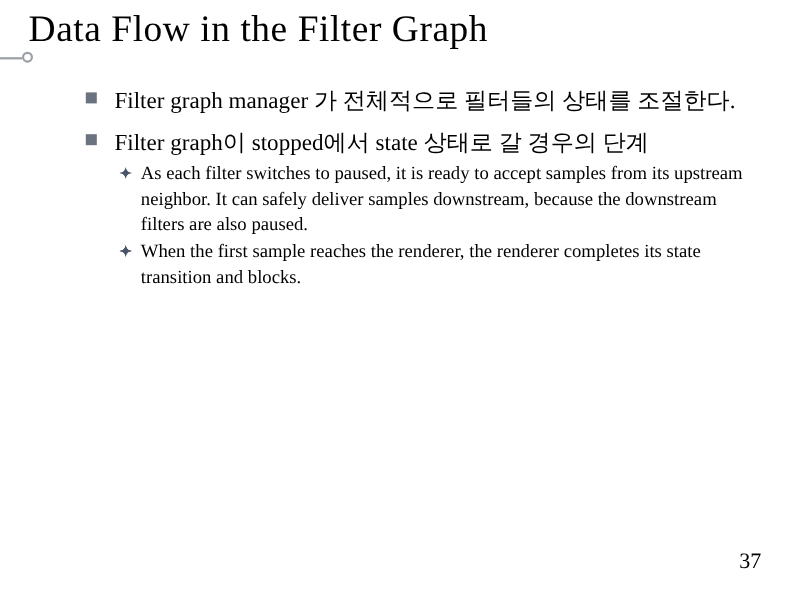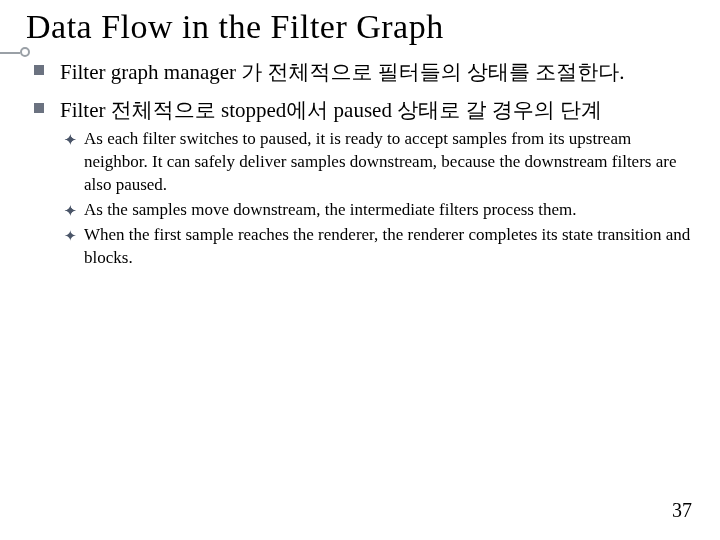--- a/index.html
+++ b/index.html
@@ -1,23 +1,23 @@
 <!DOCTYPE html>
 <html><head>
 <meta charset="utf-8">
 <style>
   * { margin: 0; padding: 0; box-sizing: border-box; }
   html, body { width: 720px; height: 540px; background: #fff; font-family: "Times New Roman", serif; overflow: hidden; }
   .slide { width: 720px; height: 540px; position: relative; padding: 8px 26px 0 26px; }
-  .title-wrap { position: relative; margin-bottom: 11px; }
+  .title-wrap { position: relative; margin-bottom: 30px; }
   .title { font-family: Georgia, "Times New Roman", serif; font-size: 34px; font-weight: 400; letter-spacing: 0.5px; color: #000; }
   .title-line { position: absolute; left: -26px; top: 44px; width: 20px; height: 0; border-top: 2px solid #9aa0a6; }
   .title-circle { position: absolute; left: -6px; top: 39px; width: 10px; height: 10px; border: 2px solid #9aa0a6; border-radius: 50%; background: #fff; }
   .content { padding-left: 34px; }
-  .lvl1 { position: relative; margin-bottom: 8px; font-size: 21px; line-height: 1.45; color: #000; font-family: "Times New Roman", serif; }
+  .lvl1 { position: relative; margin-bottom: 8px; font-size: 21px; line-height: 1.45; color: #000; font-family: "Times New Roman", serif; margin-left: 44px; }
   .sq { position: absolute; left: -26px; top: 8px; width: 10px; height: 10px; background: #6b7280; }
   .lvl2-wrap { padding-left: 24px; margin-top: 2px; }
   .lvl2 { position: relative; margin-bottom: 2px; font-size: 17px; line-height: 1.35; color: #000; font-family: "Times New Roman", serif; }
   .star { position: absolute; left: -20px; top: 2px; font-size: 15px; color: #4a5568; }
   .pagenum { position: absolute; right: 28px; bottom: 18px; font-size: 20px; color: #000; font-family: "Times New Roman", serif; margin-top: 24px; }
 </style>
 </head>
 <body>
 
 <div class="slide">
@@ -29,36 +29,35 @@
 
   <div class="content">
 
     <div class="lvl1">
       <span class="sq"></span>
       <span>Filter graph manager 가 전체적으로 필터들의 상태를 조절한다.</span>
     </div>
 
     <div class="lvl1">
       <span class="sq"></span>
-      <span>Filter 전체적으로 stopped에서 paused 상태로 갈 경우의 단계</span>
+      <span>Filter graph이 stopped에서 state 상태로 갈 경우의 단계</span>
 
       <div class="lvl2-wrap">
         <div class="lvl2">
           <span class="star">✦</span>
         </div>
         <div class="lvl2">
           <span class="star">✦</span>
           <span>As each filter switches to paused, it is ready to accept samples from its upstream neighbor. It can safely deliver samples downstream, because the downstream filters are also paused.</span>
         </div>
         <div class="lvl2">
           <span class="star">✦</span>
         </div>
         <div class="lvl2">
           <span class="star">✦</span>
-          <span>As the samples move downstream, the intermediate filters process them.</span>
         </div>
         <div class="lvl2">
           <span class="star">✦</span>
           <span>When the first sample reaches the renderer, the renderer completes its state transition and blocks.</span>
         </div>
       </div>
     </div>
 
   </div>
 

